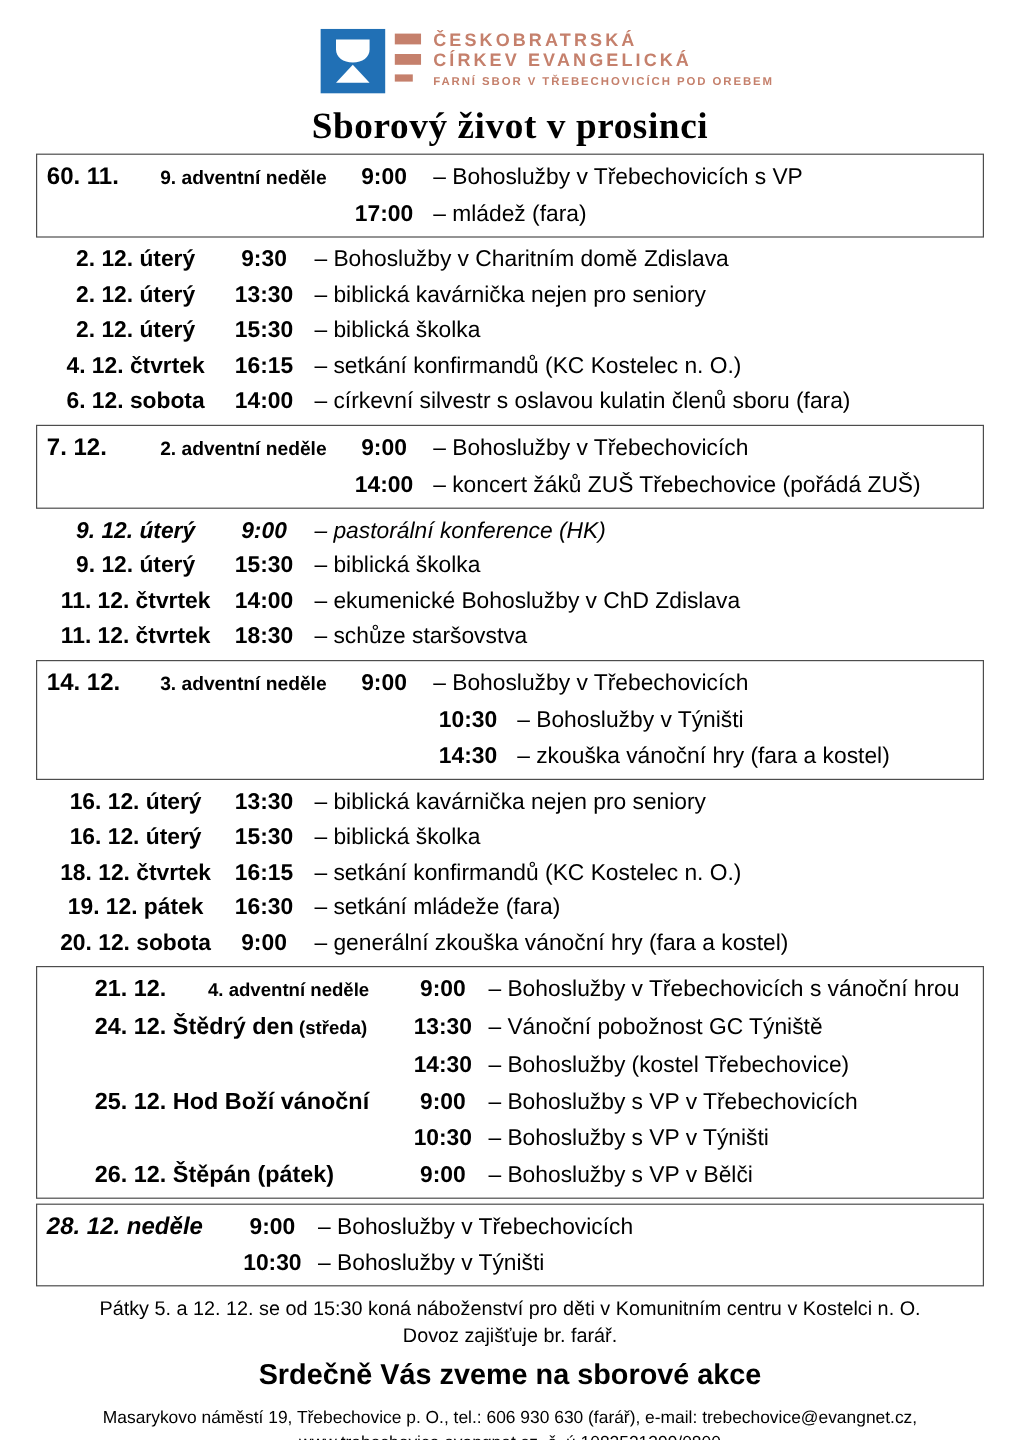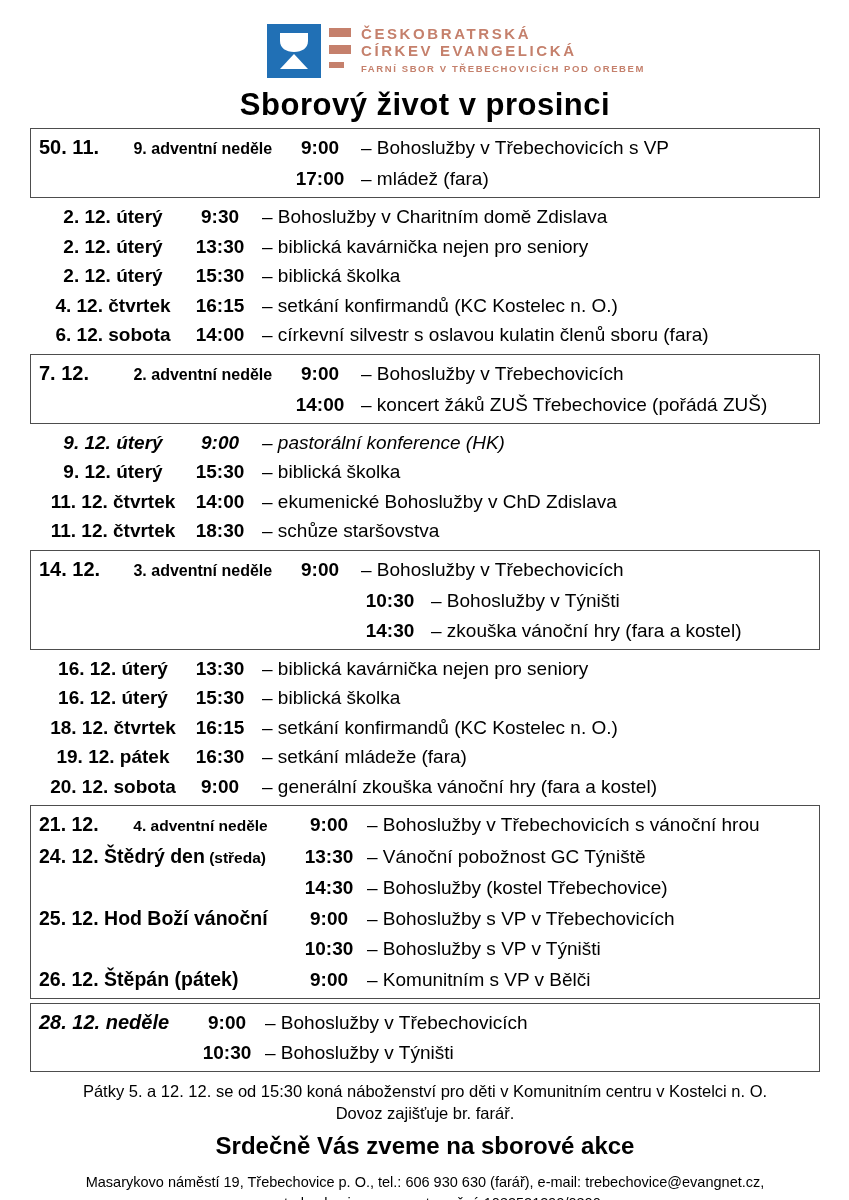--- a/index.html
+++ b/index.html
@@ -7,21 +7,21 @@
   .page{padding:24px 29px 0 30px;box-sizing:border-box;}
 
   
   .logo-row{display:flex;justify-content:center;padding-left:62px;}
   .logo-inner{display:flex;align-items:flex-start;}
   .logo-text{margin-left:10px;padding-top:1px;}
   .logo-line{font-weight:bold;color:#c5806c;font-size:15px;letter-spacing:2.6px;line-height:17px;white-space:nowrap;}
   .logo-line3{font-size:9.5px;letter-spacing:1.6px;line-height:12px;margin-top:4px;}
 
   
-  .title{margin-top:10px;text-align:center;font-family:Liberation Sans, sans-serif;font-size:31px;font-weight:bold;letter-spacing:0.5px;line-height:34px;}
+  .title{margin-top:10px;text-align:center;font-family:Liberation Serif, serif;font-size:31px;font-weight:bold;letter-spacing:0.5px;line-height:34px;}
 
   
   .schedule{margin-top:6px;}
   .group{margin:4px 0;}
   .group.boxed{border:1.5px solid #4d4d4d;padding:3px 0;}
   .row{display:flex;align-items:baseline;line-height:30px;padding-left:8px;white-space:nowrap;font-size:19px;}
   .row.italic{font-style:italic;}
   .date-cell{font-weight:bold;flex:0 0 auto;}
   .time{font-weight:bold;text-align:center;flex:0 0 auto;}
   .text{padding-left:10px;flex:0 0 auto;}
@@ -33,21 +33,21 @@
   .v-plain .row{line-height:29.5px;}
 
   
   .v-a .date-cell{width:250px;}
   .v-a .date{display:inline-block;min-width:90px;font-size:20px;}
   .v-a .label{font-size:16px;}
   .v-a .time{width:62px;}
   .g-adv3 .row.cont .date-cell{width:320px;}
 
   
-  .v-wide .date-cell{width:262px;}
+  .v-wide .date-cell{width:262px;margin-left:40px;}
   .v-wide .date{display:inline-block;min-width:90px;font-size:19.5px;}
   .v-wide .label{font-size:15.5px;}
   .v-wide .time{width:56px;}
 
   
   .v-simple .date-cell{width:160px;font-size:20px;font-style:italic;}
   .v-simple .time{width:56px;}
 
   
   .notes{margin-top:8px;text-align:center;font-weight:normal;font-size:16.5px;line-height:22px;}
@@ -75,21 +75,21 @@
         <div class="logo-line logo-line3">FARNÍ SBOR V TŘEBECHOVICÍCH POD OREBEM</div>
       </div>
     </div>
   </div>
 
   <div class="title">Sborový život v prosinci</div>
 
   <div class="schedule">
       <div class="group v-a g-adv1 boxed">
         <div class="row">
-          <div class="date-cell"><span class="date">50. 11.</span><span class="label"> 9. adventní neděle</span></div>
+          <div class="date-cell"><span class="date">60. 11.</span><span class="label"> 9. adventní neděle</span></div>
           <div class="time">9:00</div>
           <div class="text">– Bohoslužby v Třebechovicích s VP</div>
         </div>
         <div class="row cont">
           <div class="date-cell"></div>
           <div class="time">17:00</div>
           <div class="text">– mládež (fara)</div>
         </div>
       </div>
       <div class="group v-plain g-week1">
@@ -219,21 +219,21 @@
           <div class="text">– Bohoslužby s VP v Třebechovicích</div>
         </div>
         <div class="row cont">
           <div class="date-cell"></div>
           <div class="time">10:30</div>
           <div class="text">– Bohoslužby s VP v Týništi</div>
         </div>
         <div class="row">
           <div class="date-cell"><span class="date">26. 12. Štěpán (pátek)</span></div>
           <div class="time">9:00</div>
-          <div class="text">– Komunitním s VP v Bělči</div>
+          <div class="text">– Bohoslužby s VP v Bělči</div>
         </div>
       </div>
       <div class="group v-simple g-final boxed">
         <div class="row">
           <div class="date-cell"><span class="date">28. 12. neděle</span></div>
           <div class="time">9:00</div>
           <div class="text">– Bohoslužby v Třebechovicích</div>
         </div>
         <div class="row cont">
           <div class="date-cell"></div>

